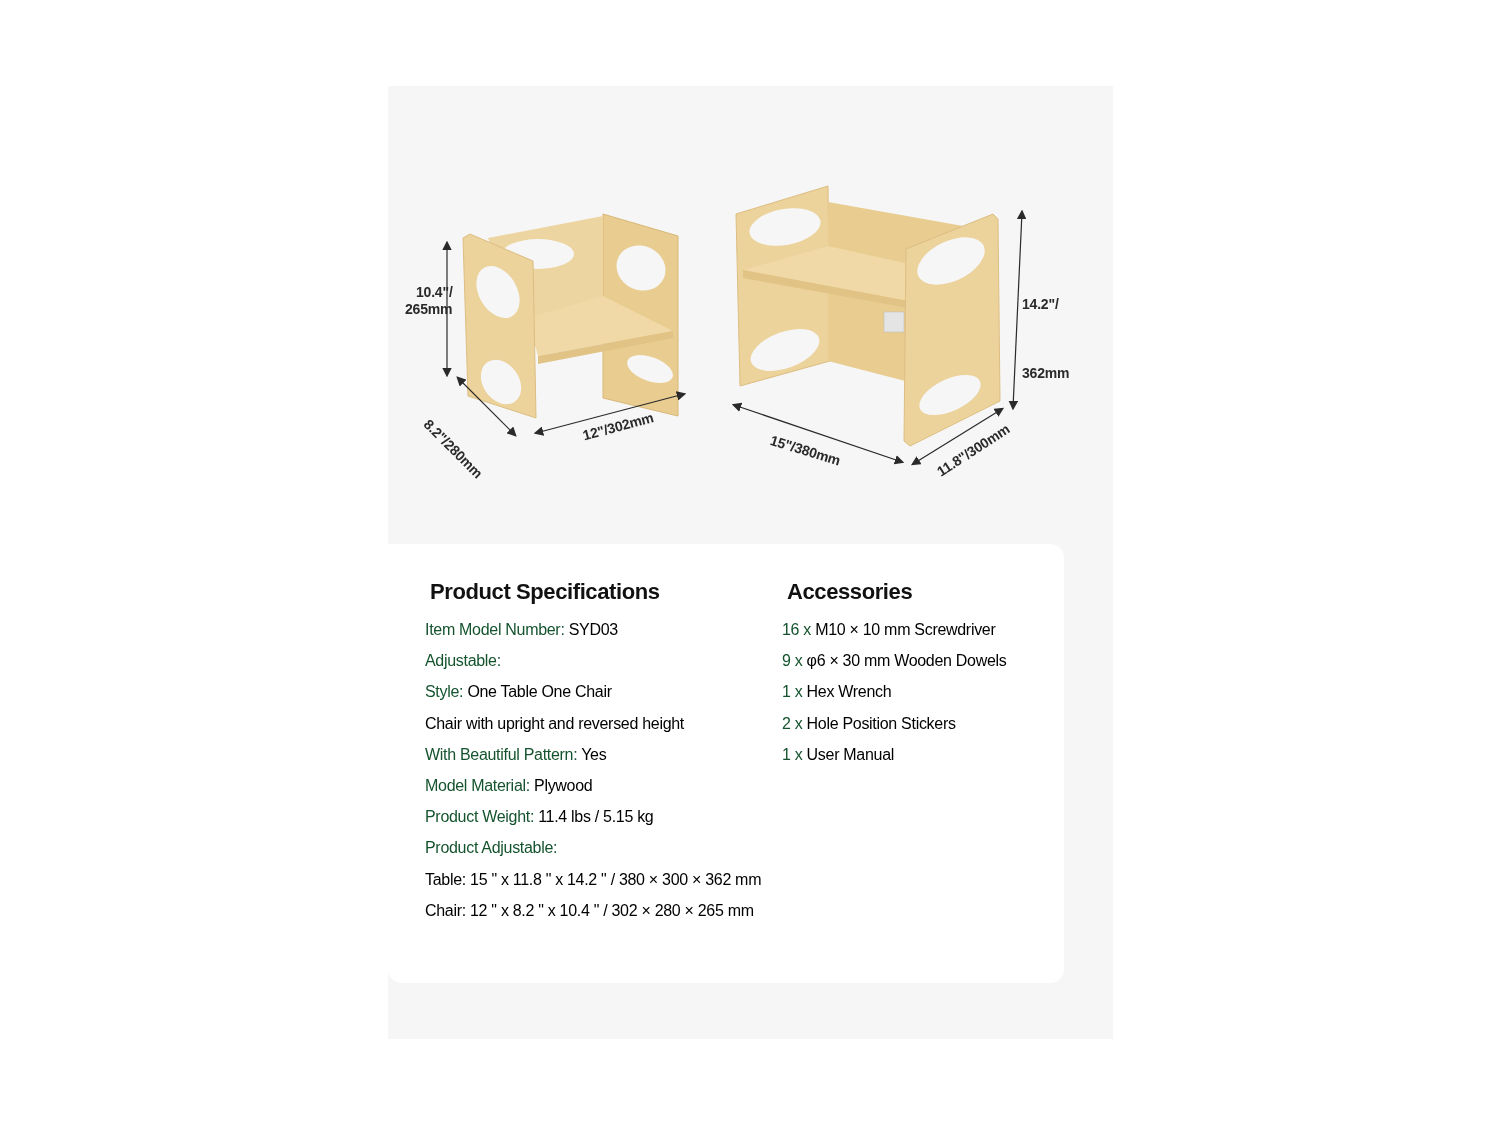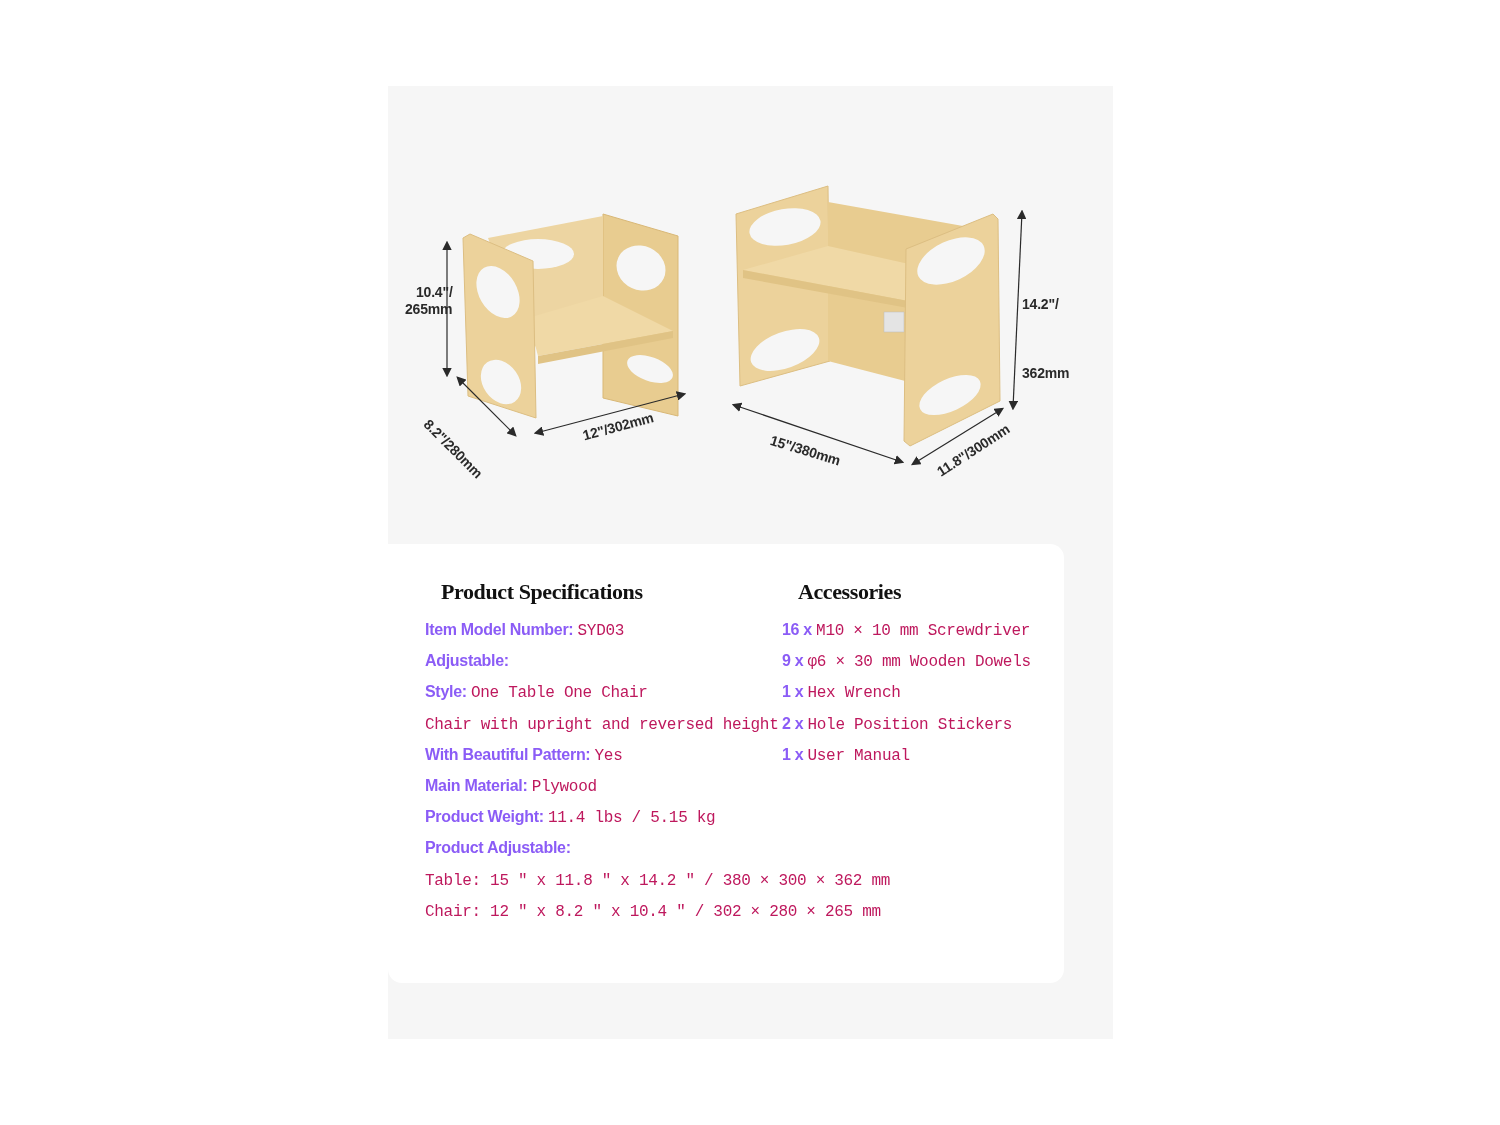--- a/index.html
+++ b/index.html
@@ -7,24 +7,24 @@
          font-family:"Liberation Sans", "DejaVu Sans", sans-serif; }
   .panel { position:absolute; left:388px; top:86px; width:725px; height:953px; background:#f6f6f6; }
   .figure { position:absolute; left:388px; top:86px; width:725px; height:450px; }
   .figure svg { position:absolute; left:0; top:0; }
   .dim { position:absolute; font-size:14px; font-weight:700; color:#2a2a2a; line-height:17px; white-space:nowrap; letter-spacing:-0.2px; }
   .card { position:absolute; left:388px; top:544px; width:676px; height:439px; background:#ffffff;
           border-radius:0 14px 14px 14px; }
   .col { position:absolute; top:34px; }
   .col.left { left:37px; }
   .col.right { left:394px; }
-  .heading { font-size:22px; font-weight:700; color:#111; margin:0 0 8px 16px; height:28px; line-height:28px; letter-spacing:-0.4px;font-family:Liberation Serif, serif; }
+  .heading { font-size:22px; font-weight:700; color:#111; margin:0 0 8px 5px; height:28px; line-height:28px; letter-spacing:-0.4px; }
   .row { font-size:16px; line-height:31.2px; height:31.2px; color:#1a1a1a; white-space:nowrap; letter-spacing:-0.3px; }
-  .k { color:#8b5cf6;font-weight:bold; }
-  .v { color:#be185d;font-family:Liberation Mono, monospace; }
+  .k { color:#14532d; }
+  .v { color:#000000; }
 </style>
 </head>
 <body>
 
 <div class="panel"></div>
 
 <div class="figure">
   <svg width="725" height="450" viewBox="0 0 725 450">
     <defs>
       <marker id="ah" markerWidth="8" markerHeight="8" refX="6" refY="4" orient="auto-start-reverse">
@@ -87,21 +87,21 @@
 </div>
 
 <div class="card">
   <div class="col left">
     <div class="heading">Product Specifications</div>
     <div class="row"><span class="k">Item Model Number: </span><span class="v">SYD03</span></div>
     <div class="row"><span class="k">Adjustable:</span><span class="v"></span></div>
     <div class="row"><span class="k">Style: </span><span class="v">One Table One Chair</span></div>
     <div class="row"><span class="k"></span><span class="v">Chair with upright and reversed height</span></div>
     <div class="row"><span class="k">With Beautiful Pattern: </span><span class="v">Yes</span></div>
-    <div class="row"><span class="k">Main Material: </span><span class="v">Plywood</span></div>
+    <div class="row"><span class="k">Model Material: </span><span class="v">Plywood</span></div>
     <div class="row"><span class="k">Product Weight: </span><span class="v">11.4 lbs / 5.15 kg</span></div>
     <div class="row"><span class="k">Product Adjustable:</span><span class="v"></span></div>
     <div class="row"><span class="k"></span><span class="v">Table: 15 " x 11.8 " x 14.2 " / 380 × 300 × 362 mm</span></div>
     <div class="row"><span class="k"></span><span class="v">Chair: 12 " x 8.2 " x 10.4 " / 302 × 280 × 265 mm</span></div>
   </div>
 
   <div class="col right">
     <div class="heading">Accessories</div>
     <div class="row"><span class="k">16 x </span><span class="v">M10 × 10 mm Screwdriver</span></div>
     <div class="row"><span class="k">9 x </span><span class="v">φ6 × 30 mm Wooden Dowels</span></div>

